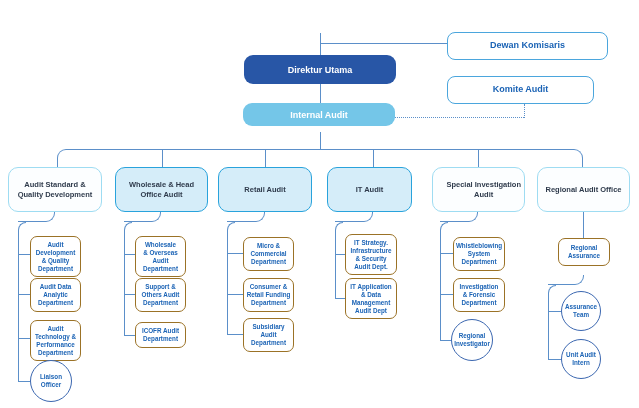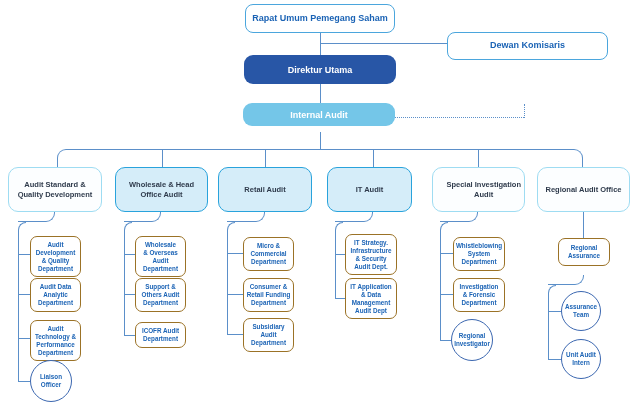--- a/index.html
+++ b/index.html
@@ -106,26 +106,26 @@
   <div class="ln h" style="left:440px;top:253px;width:13px;"></div>
   <div class="ln h" style="left:440px;top:294px;width:13px;"></div>
   <div class="ln h" style="left:440px;top:340px;width:11px;"></div>
 
   <div class="ln v" style="left:583px;top:212px;height:26px;"></div>
   <div class="ln elbow-br" style="left:548px;top:275px;width:36px;height:10px;"></div>
   <div class="ln spine-tl" style="left:548px;top:285px;width:8px;height:74px;"></div>
   <div class="ln h" style="left:548px;top:311px;width:13px;"></div>
   <div class="ln h" style="left:548px;top:359px;width:13px;"></div>
 
-  <div class="node pill" style="left:245px;top:4px;width:150px;height:29px;"><span>Rapat Umum Pemegang Saham</span></div>
 
   <div class="node pill" style="left:447px;top:32px;width:161px;height:28px;"><span>Dewan Komisaris</span></div>
 
   <div class="node filled-dark" style="left:244px;top:55px;width:152px;height:29px;"><span>Direktur Utama</span></div>
 
+  <div class="node pill" style="left:447px;top:76px;width:147px;height:28px;"><span>Komite Audit</span></div>
 
   <div class="node filled-sky" style="left:243px;top:103px;width:152px;height:23px;"><span>Internal Audit</span></div>
 
   <div class="node division light" style="left:8px;top:167px;width:94px;border-radius:10px;"><span>Audit Standard &amp;
 Quality Development</span></div>
   <div class="node division blue" style="left:115px;top:167px;width:93px;"><span>Wholesale &amp; Head
 Office Audit</span></div>
   <div class="node division blue" style="left:218px;top:167px;width:94px;"><span>Retail Audit</span></div>
   <div class="node division blue" style="left:327px;top:167px;width:85px;"><span>IT Audit</span></div>
   <div class="node division light" style="left:432px;top:167px;width:93px;justify-content:flex-end;"><span>Special Investigation

